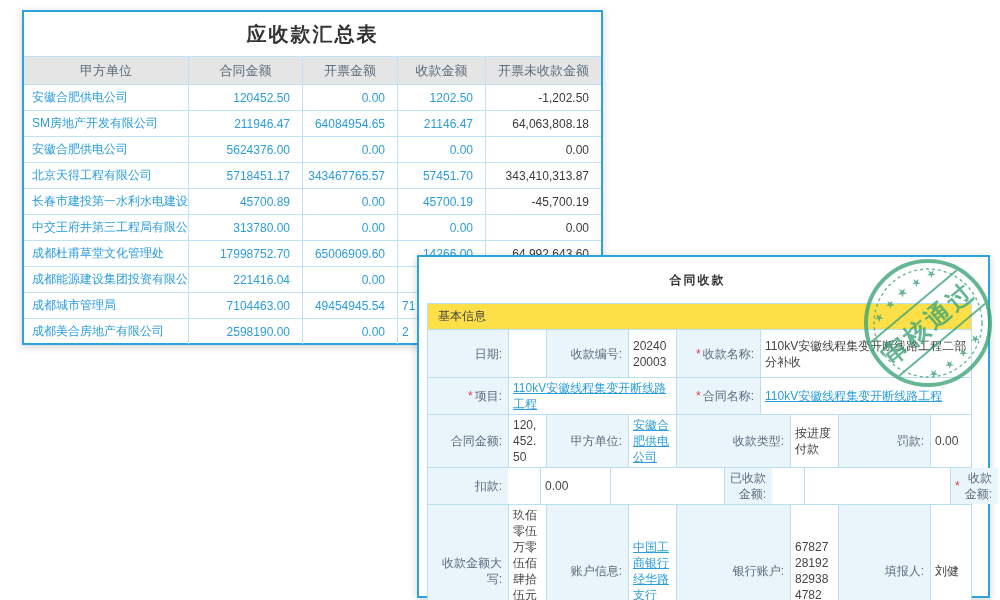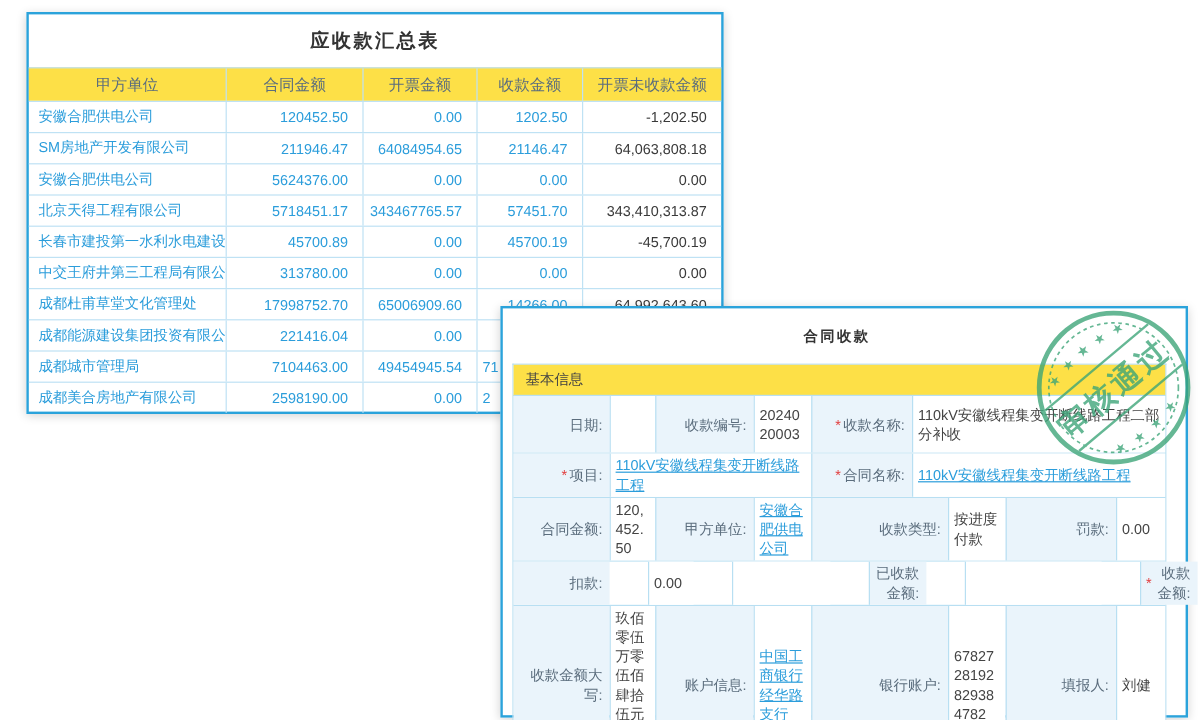--- a/index.html
+++ b/index.html
@@ -5,24 +5,24 @@
   * { margin:0; padding:0; box-sizing:border-box; }
   html,body { width:1000px; height:600px; background:#fff; overflow:hidden;
     font-family:"Liberation Sans", sans-serif; }
   .stage { position:relative; width:1000px; height:600px; background:#fff; }
 
   
   .panel { position:absolute; background:#fff; border:2px solid #2ba3db;
     box-shadow:0 2px 8px rgba(0,0,0,.18); }
   #panel1 { left:22px; top:10px; width:581px; height:335px; z-index:1; }
   .p1-title { height:44px; display:flex; align-items:center; justify-content:center;
-    font-size:16px; font-weight:bold; color:#333; letter-spacing:2px; }
+    font-size:20px; font-weight:bold; color:#333; letter-spacing:2px; }
   .p1-row { display:grid; grid-template-columns:164px 114px 95px 88px 116px;
     border-top:1px solid #bfe2f4; height:26px; }
-  .p1-row.hdr { height:28px; background:#fde047; }
+  .p1-row.hdr { height:28px; background:#e5e5e5; }
   .p1-cell { display:flex; align-items:center; font-size:12px; overflow:hidden;
     white-space:nowrap; padding:0 8px; color:#2b9ddb; }
   .p1-cell + .p1-cell { border-left:1px solid #bfe2f4; }
   .p1-row.hdr .p1-cell { color:#5b6d7d; font-size:13px; justify-content:center; padding:0 4px; }
   .num { justify-content:flex-end; padding-right:12px; }
   .num.peek { justify-content:flex-start; padding-left:4px; }
   .dark { color:#3a3a3a; }
   .company { cursor:pointer; }
 
   

